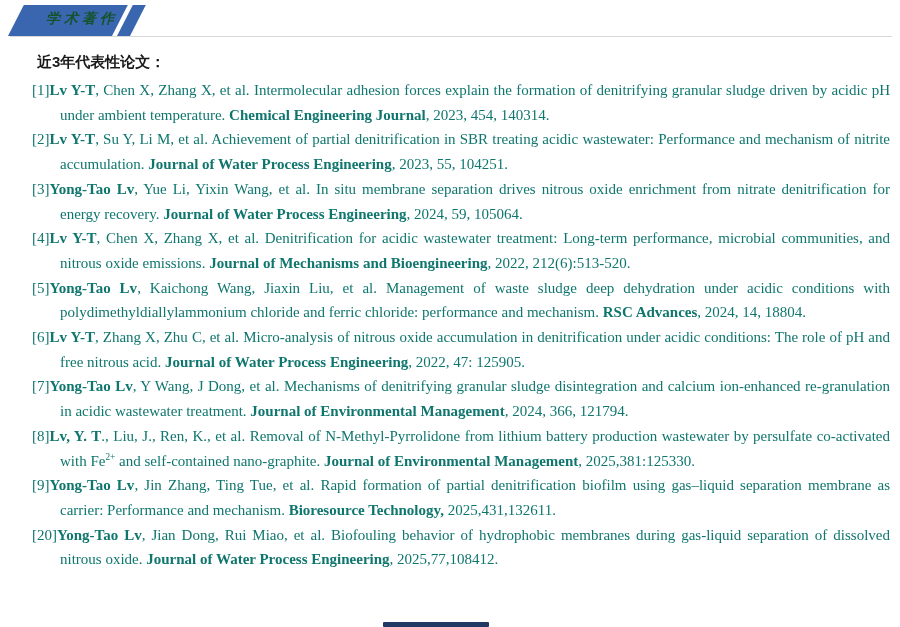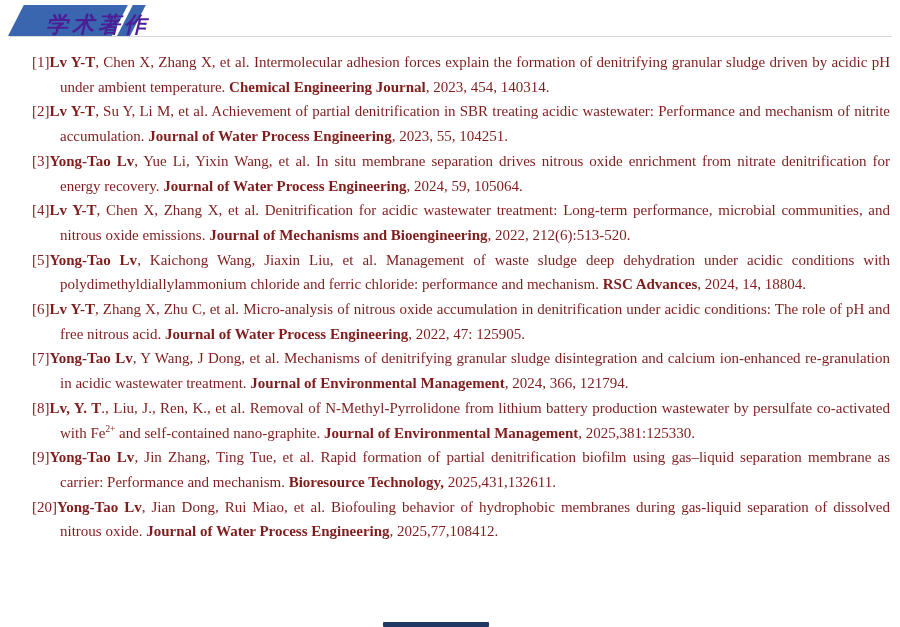--- a/index.html
+++ b/index.html
@@ -11,41 +11,41 @@
   
   .banner-wrap { position:absolute; top:5px; left:8px; width:160px; height:31px; }
   .banner {
     position:absolute; top:0; left:0; width:122px; height:31px;
     background:#3a66b0; transform:skewX(-27deg); transform-origin:bottom left;
   }
   .banner-slash {
     position:absolute; top:0; bottom:0; right:13px; width:5px; background:#ffffff;
   }
   .banner-label {
-    position:absolute; top:5px; left:38px; color:#4c1d95;
+    position:absolute; top:5px; left:38px; color:#14532d;
     font-family:Liberation Serif, serif; font-weight:bold; font-style:italic;
-    font-size:22px; letter-spacing:4px; white-space:nowrap;
+    font-size:14px; letter-spacing:4px; white-space:nowrap;
   }
   .rule { position:absolute; top:36px; left:10px; right:8px; height:1px; background:#d8d8d8; }
 
   
   .content { position:absolute; top:50px; left:10px; right:10px; }
   .intro {
     margin:0; font-family:"Liberation Sans", sans-serif; font-weight:bold;
     font-size:15px; line-height:28px; text-indent:2em; text-align:justify; color:#262626;
   }
   .heading {
     margin:2px 0 6px 0; padding-left:27px;
     font-family:"Liberation Sans", sans-serif; font-weight:bold;
     font-size:15px; line-height:20px; color:#1a1a1a;
   }
   .ref-list { margin:0; }
   .ref {
     padding-left:50px; text-indent:-28px; text-align:justify;
-    font-size:15px; line-height:24.7px; color:#7f1d1d;
+    font-size:15px; line-height:24.7px; color:#0f766e;
   }
   .ref .b { font-weight:bold; }
   .ref sup { font-size:0.62em; line-height:0; }
 
   .bottom-bar {
     position:absolute; left:383px; top:622px; width:106px; height:5px;
     background:#1f3864; border-radius:1px;
   }
 </style>
 </head>
@@ -56,20 +56,21 @@
   <div class="banner-wrap">
     <div class="banner" style="background: rgb(58, 102, 176);">
       <div class="banner-slash"></div>
     </div>
     <div class="banner-label">学术著作</div>
   </div>
 
   <div class="rule"></div>
 
   <div class="content">
+    <p class="heading">近3年代表性论文：</p>
     <div class="ref-list">
         <div class="ref"><span>[1]</span><span class="b">Lv Y-T</span><span>, Chen X, Zhang X, et al. Intermolecular adhesion forces explain the formation of denitrifying granular sludge driven by acidic pH under ambient temperature. </span><span class="b">Chemical Engineering Journal</span><span>, 2023, 454, 140314.</span></div>
         <div class="ref"><span>[2]</span><span class="b">Lv Y-T</span><span>, Su Y, Li M, et al. Achievement of partial denitrification in SBR treating acidic wastewater: Performance and mechanism of nitrite accumulation. </span><span class="b">Journal of Water Process Engineering</span><span>, 2023, 55, 104251.</span></div>
         <div class="ref"><span>[3]</span><span class="b">Yong-Tao Lv</span><span>, Yue Li, Yixin Wang, et al. In situ membrane separation drives nitrous oxide enrichment from nitrate denitrification for energy recovery. </span><span class="b">Journal of Water Process Engineering</span><span>, 2024, 59, 105064.</span></div>
         <div class="ref"><span>[4]</span><span class="b">Lv Y-T</span><span>, Chen X, Zhang X, et al. Denitrification for acidic wastewater treatment: Long-term performance, microbial communities, and nitrous oxide emissions. </span><span class="b">Journal of Mechanisms and Bioengineering</span><span>, 2022, 212(6):513-520.</span></div>
         <div class="ref"><span>[5]</span><span class="b">Yong-Tao Lv</span><span>, Kaichong Wang, Jiaxin Liu, et al. Management of waste sludge deep dehydration under acidic conditions with polydimethyldiallylammonium chloride and ferric chloride: performance and mechanism. </span><span class="b">RSC Advances</span><span>, 2024, 14, 18804.</span></div>
         <div class="ref"><span>[6]</span><span class="b">Lv Y-T</span><span>, Zhang X, Zhu C, et al. Micro-analysis of nitrous oxide accumulation in denitrification under acidic conditions: The role of pH and free nitrous acid. </span><span class="b">Journal of Water Process Engineering</span><span>, 2022, 47: 125905.</span></div>
         <div class="ref"><span>[7]</span><span class="b">Yong-Tao Lv</span><span>, Y Wang, J Dong, et al. Mechanisms of denitrifying granular sludge disintegration and calcium ion-enhanced re-granulation in acidic wastewater treatment. </span><span class="b">Journal of Environmental Management</span><span>, 2024, 366, 121794.</span></div>
         <div class="ref"><span>[8]</span><span class="b">Lv, Y. T</span><span>., Liu, J., Ren, K., et al. Removal of N-Methyl-Pyrrolidone from lithium battery production wastewater by persulfate co-activated with Fe</span><sup>2+</sup><span> and self-contained nano-graphite. </span><span class="b">Journal of Environmental Management</span><span>, 2025,381:125330.</span></div>
         <div class="ref"><span>[9]</span><span class="b">Yong-Tao Lv</span><span>, Jin Zhang, Ting Tue, et al. Rapid formation of partial denitrification biofilm using gas–liquid separation membrane as carrier: Performance and mechanism. </span><span class="b">Bioresource Technology,</span><span> 2025,431,132611.</span></div>

